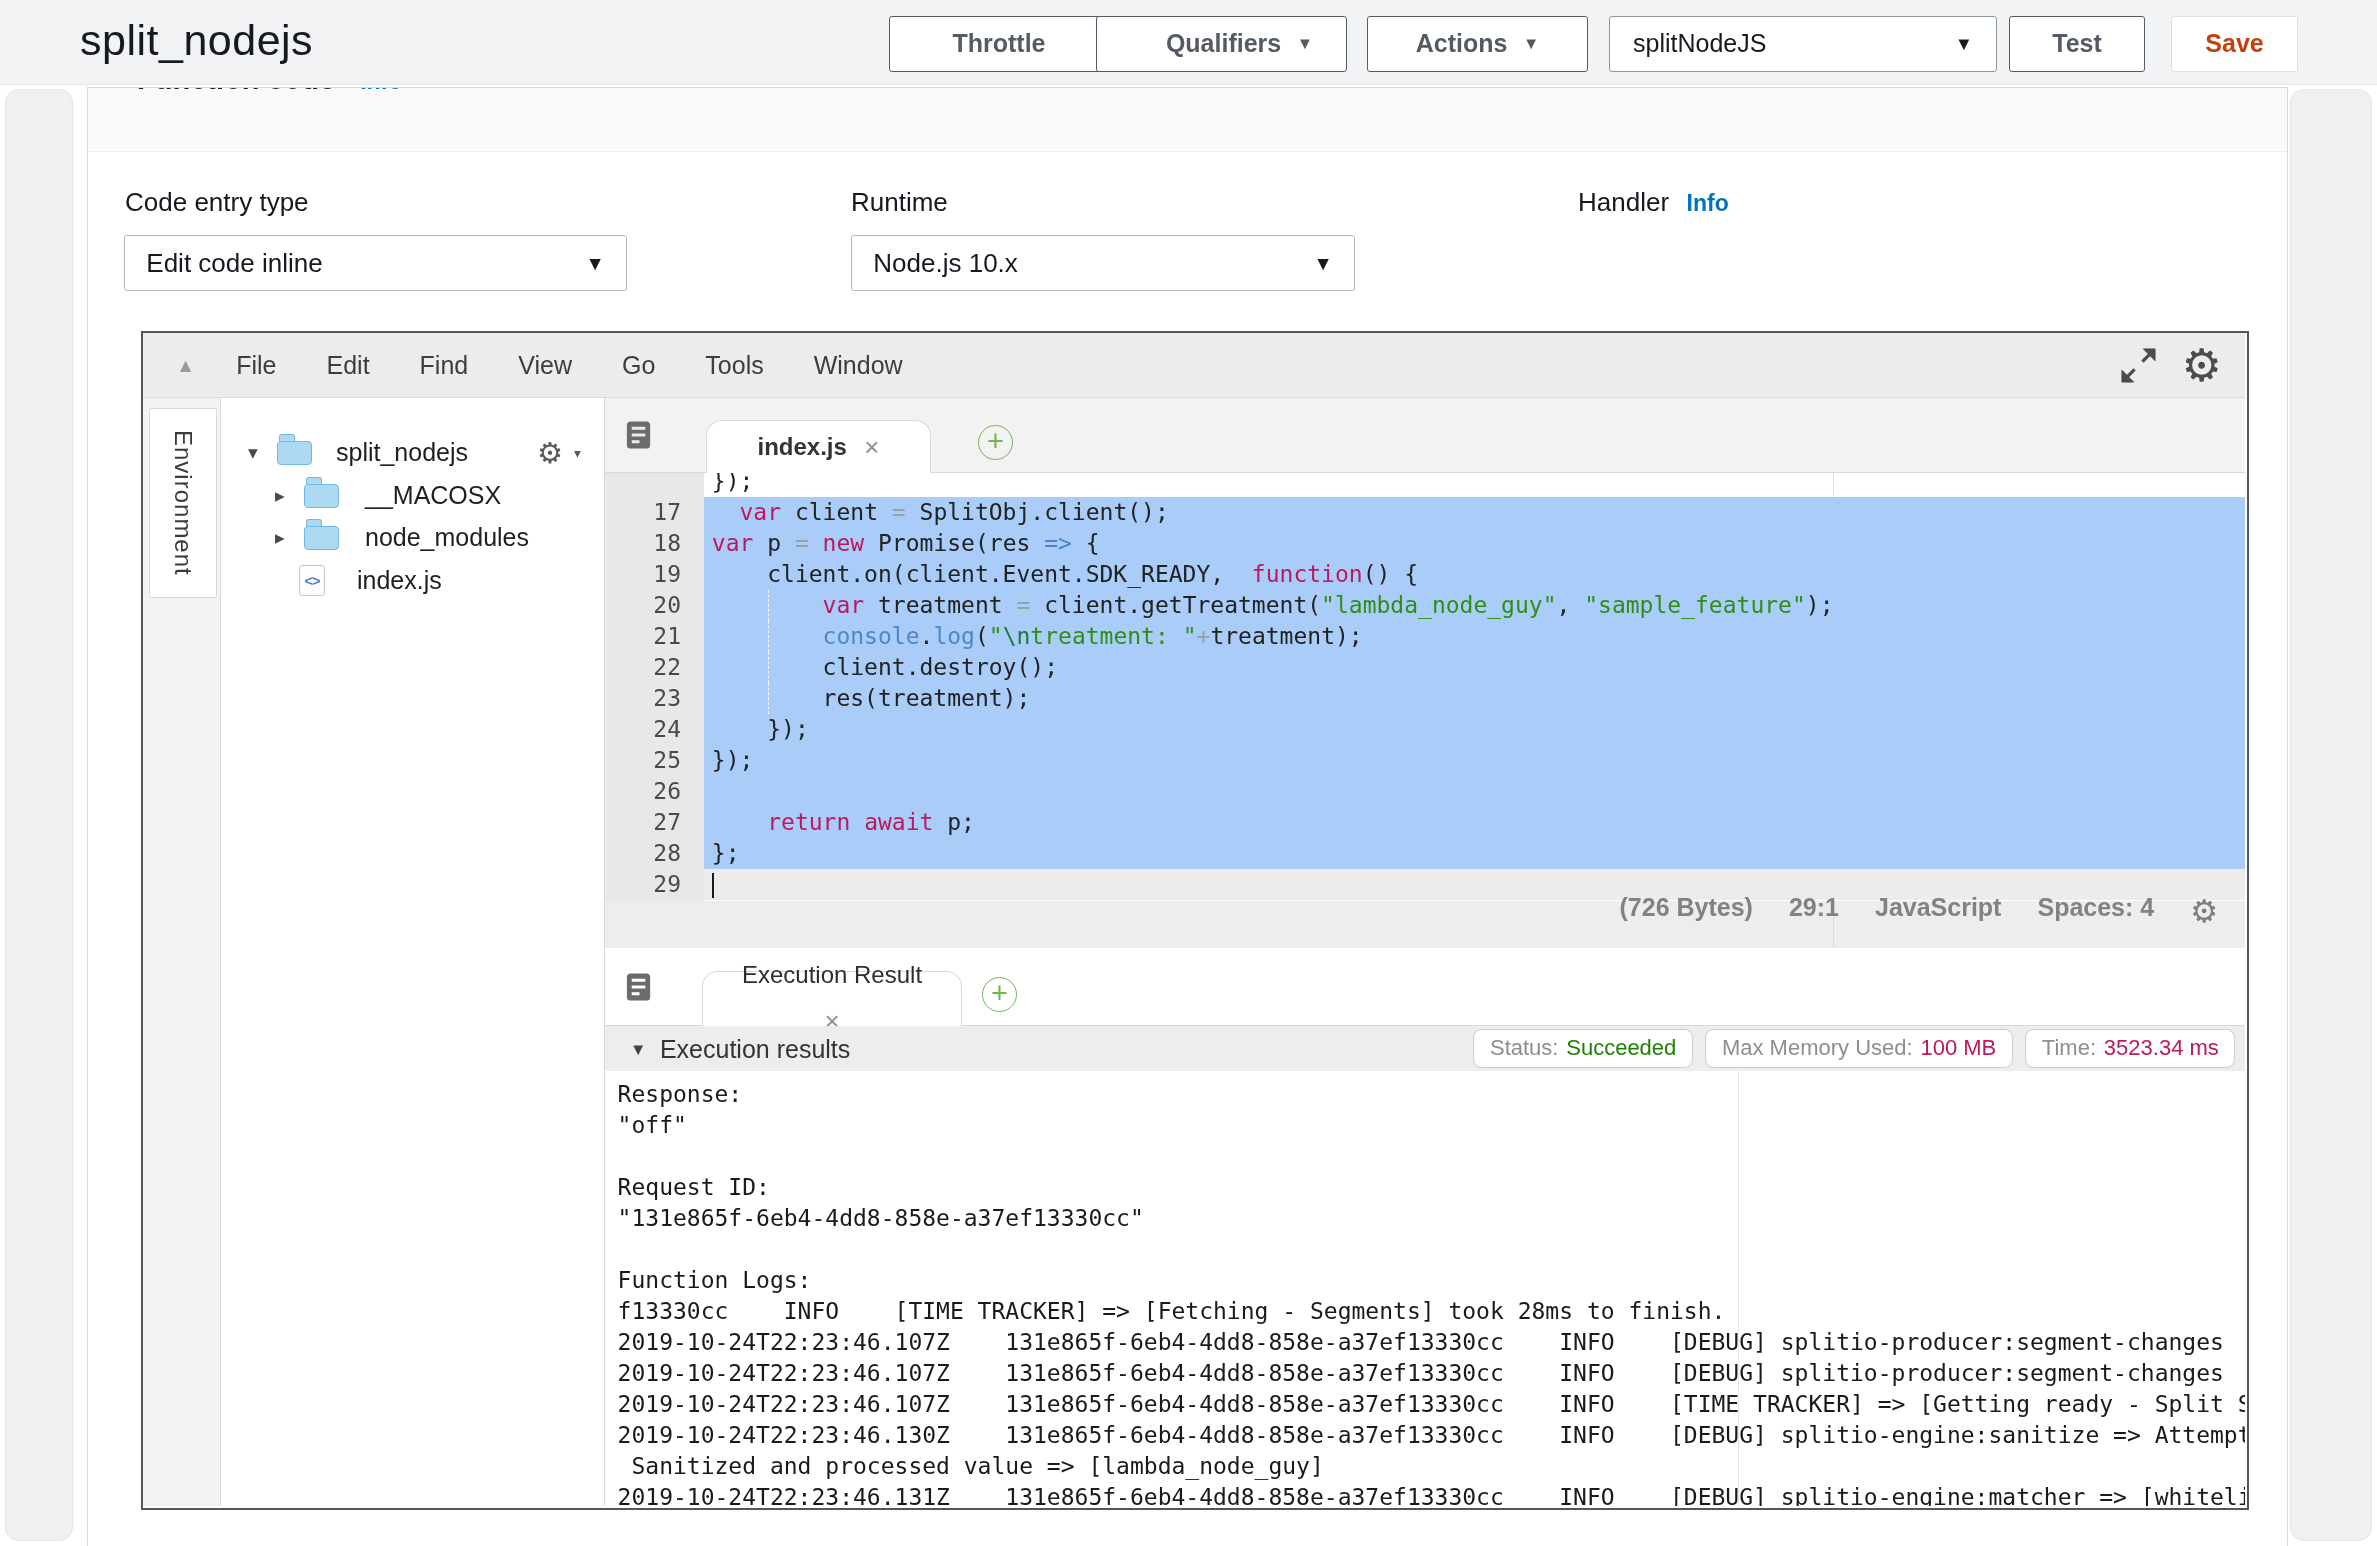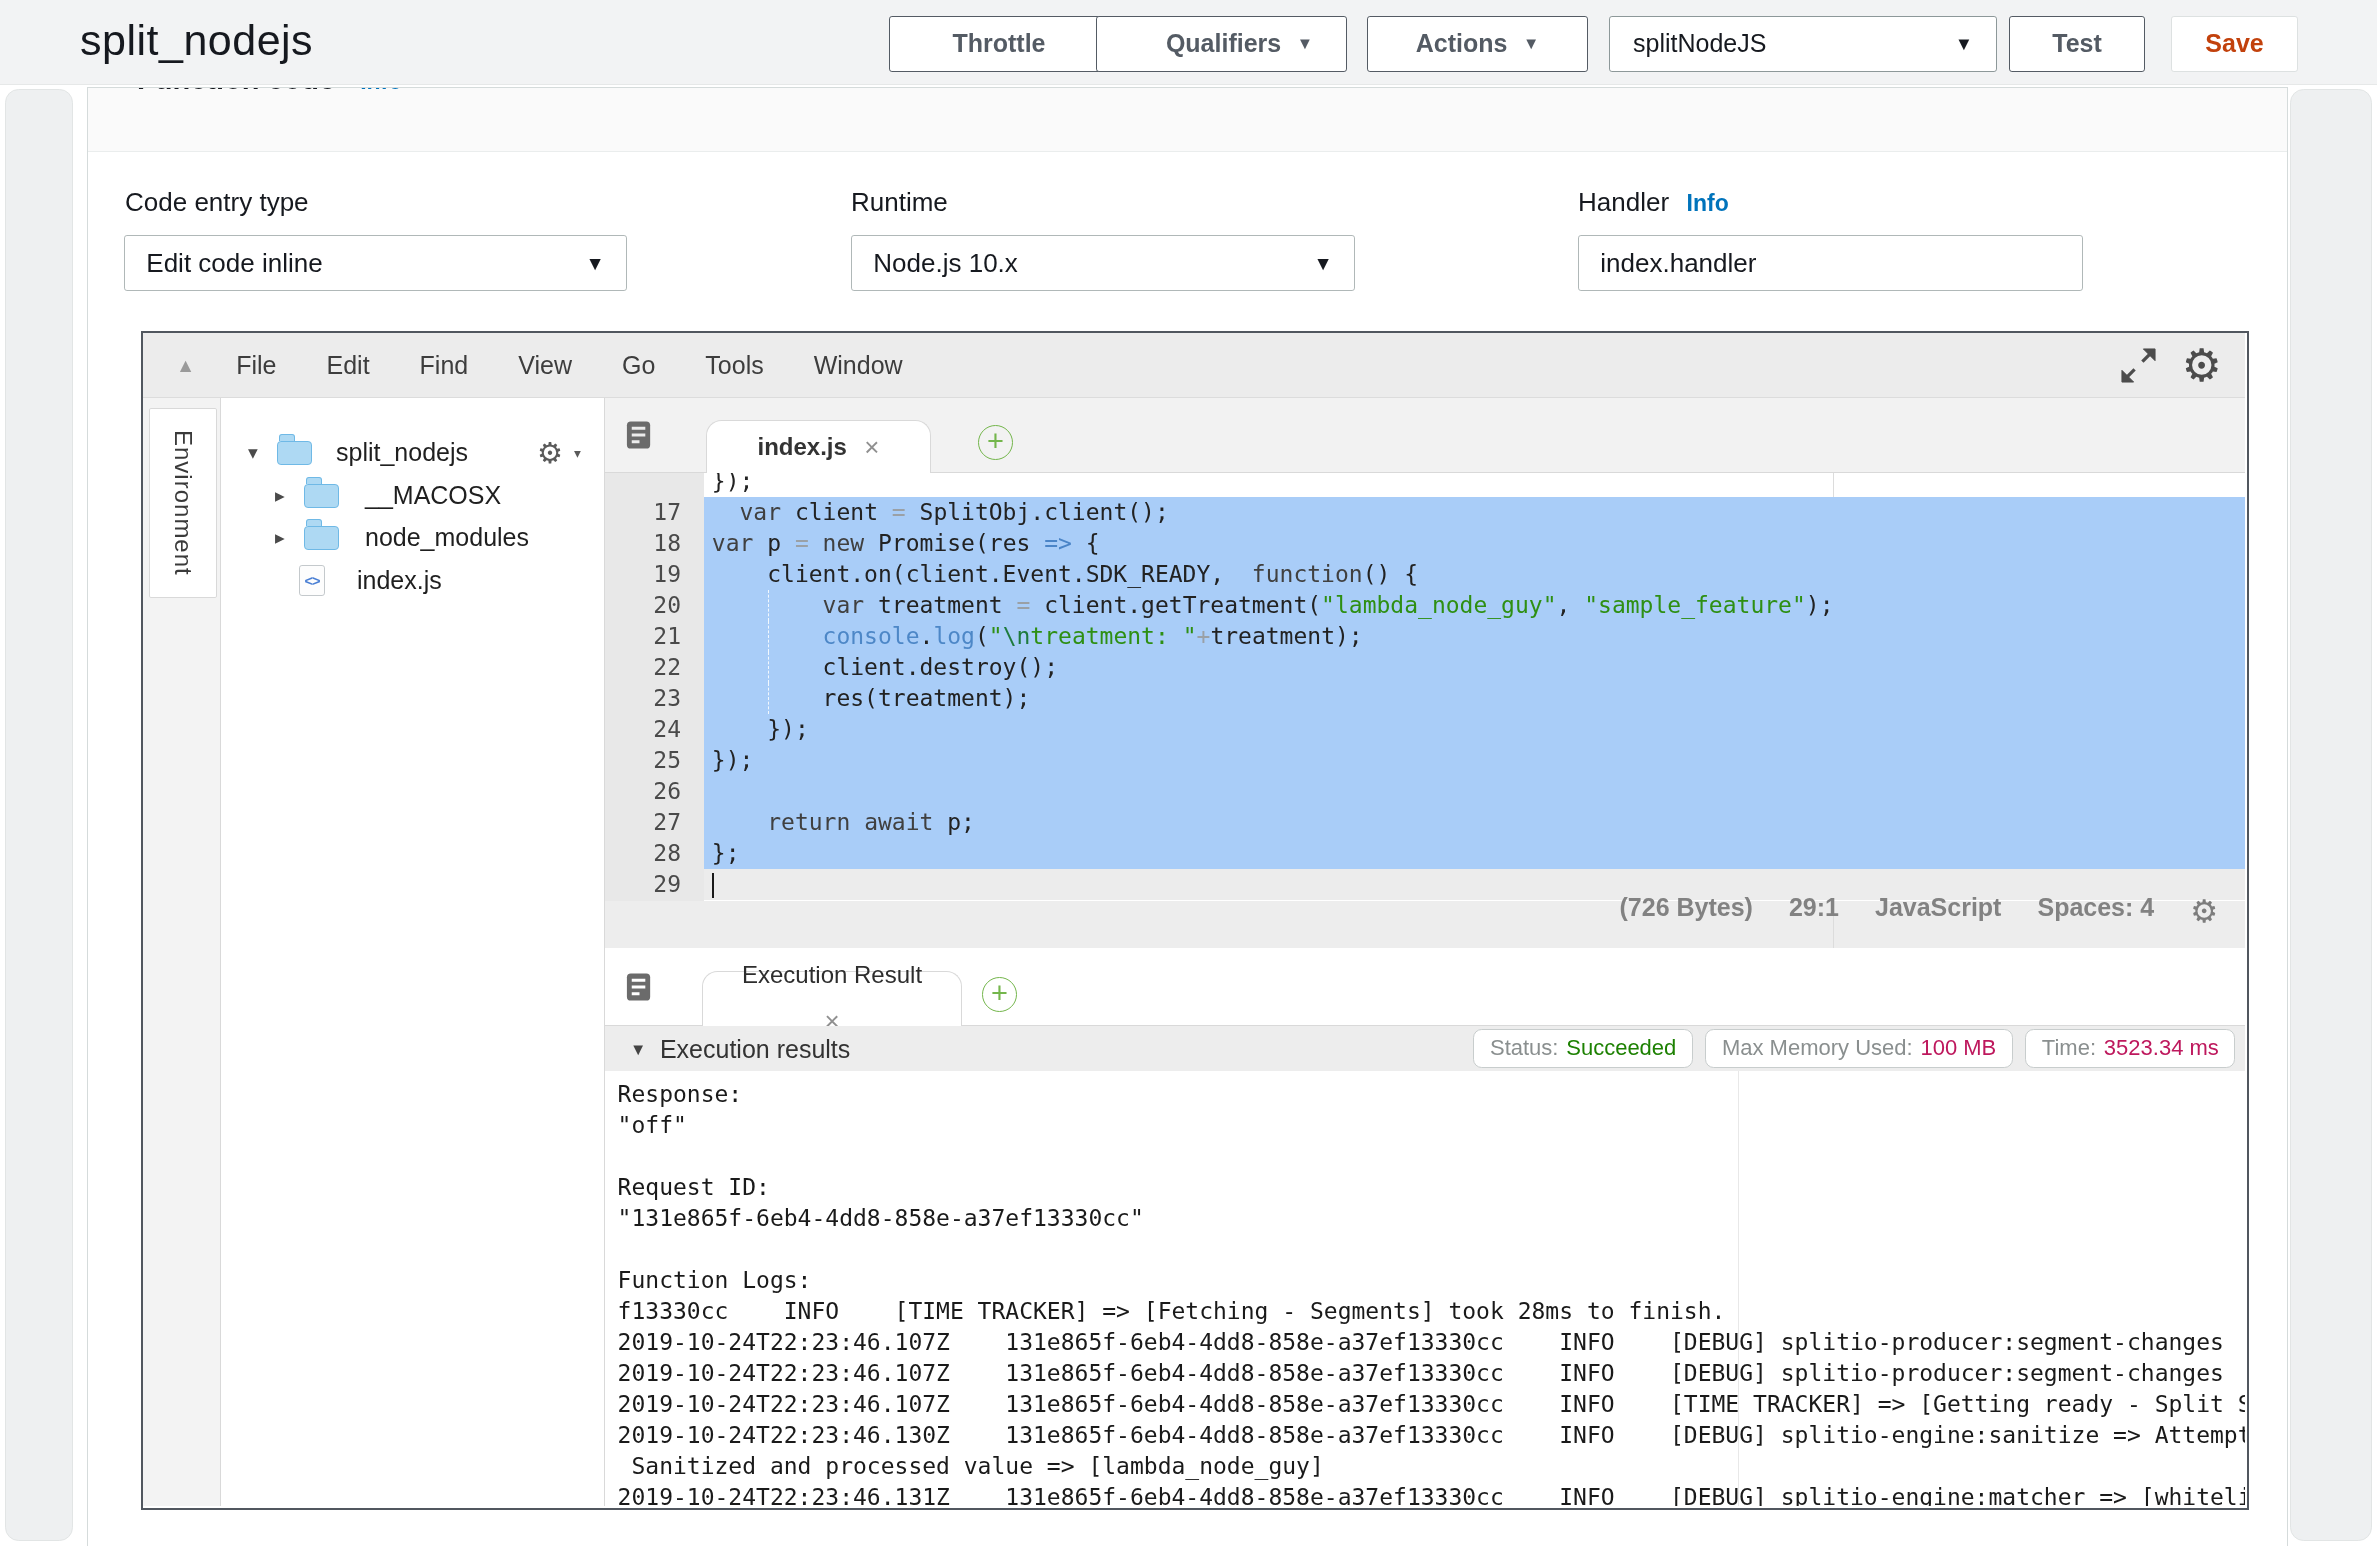--- a/index.html
+++ b/index.html
@@ -94,21 +94,21 @@
   .margin-line { position:absolute; left:1228px; top:0; width:1px; height:475px; background:#dcdcdc; z-index:2; }
   .code-rows { position:relative; z-index:3; font-family:"DejaVu Sans Mono", monospace; font-size:23px; }
   .crow { display:flex; height:31px; line-height:31px; }
   .crow:first-child { margin-top:-6.8px; }
   .gut { flex:0 0 99px; text-align:right; padding-right:23px; color:#4a4a4a; }
   .ctext { flex:1; position:relative; padding-left:7.8px; white-space:pre; color:#222; }
   .crow.sel .ctext { background:#a9cdf8; }
   .crow.act .ctext { background:#ececec; }
   .indent-guide { position:absolute; left:64px; top:0; bottom:0; border-left:1px dashed rgba(255,255,255,.85); }
   .cursor { display:inline-block; width:1.9px; height:25px; background:#1a1a1a; vertical-align:middle; }
-  .tok-kw { color:#404040; } .tok-sup { color:#4d87c7; } .tok-str { color:#2e8f13; }
+  .tok-kw { color:#be185d; } .tok-sup { color:#4d87c7; } .tok-str { color:#2e8f13; }
   .tok-esc { color:#1d7a3c; } .tok-op { color:#9aa0a6; } .tok-arr { color:#4a84c7; } .tok-pl { color:#222; }
 
   .status-overlay { position:absolute; right:27px; top:560px; height:33px; display:flex; gap:36px; z-index:5;
                     font-size:25px; font-weight:700; color:#828282; }
   .status-overlay .gear { font-size:31px; font-weight:400; color:#7d7d7d; }
   .code-hr { position:absolute; left:462px; top:615px; width:1640px; height:1px; background:#cfcfcf; }
 
   
   .results-header { position:absolute; left:462px; top:693px; width:1640px; height:46px; background:#ededed; display:flex; align-items:center; }
   .rh-caret { margin-left:25px; font-size:16.5px; color:#444; }
@@ -172,23 +172,20 @@
     <div class="field-label" style="left:1490px; top:99px;">
       <span>Handler</span><span class="lbl-info">Info</span>
     </div>
     <div class="ctrl" style="left:36px; top:147px; width:503px;">
       <span>Edit code inline</span>
       <span class="caret">▼</span>
     </div>
     <div class="ctrl" style="left:763px; top:147px; width:504px;">
       <span>Node.js 10.x</span>
       <span class="caret">▼</span>
-    </div>
-    <div class="ctrl" style="left:1490px; top:147px; width:505px;">
-      <span>index.handler</span>
     </div>
   </div>
 
   <div class="editor">
     <div class="ed-in">
 
       <div class="menubar">
         <span class="collapse-tri">▲</span>
         <div class="menu-items" id="menu-items">
             <span class="menu-item">File</span>

